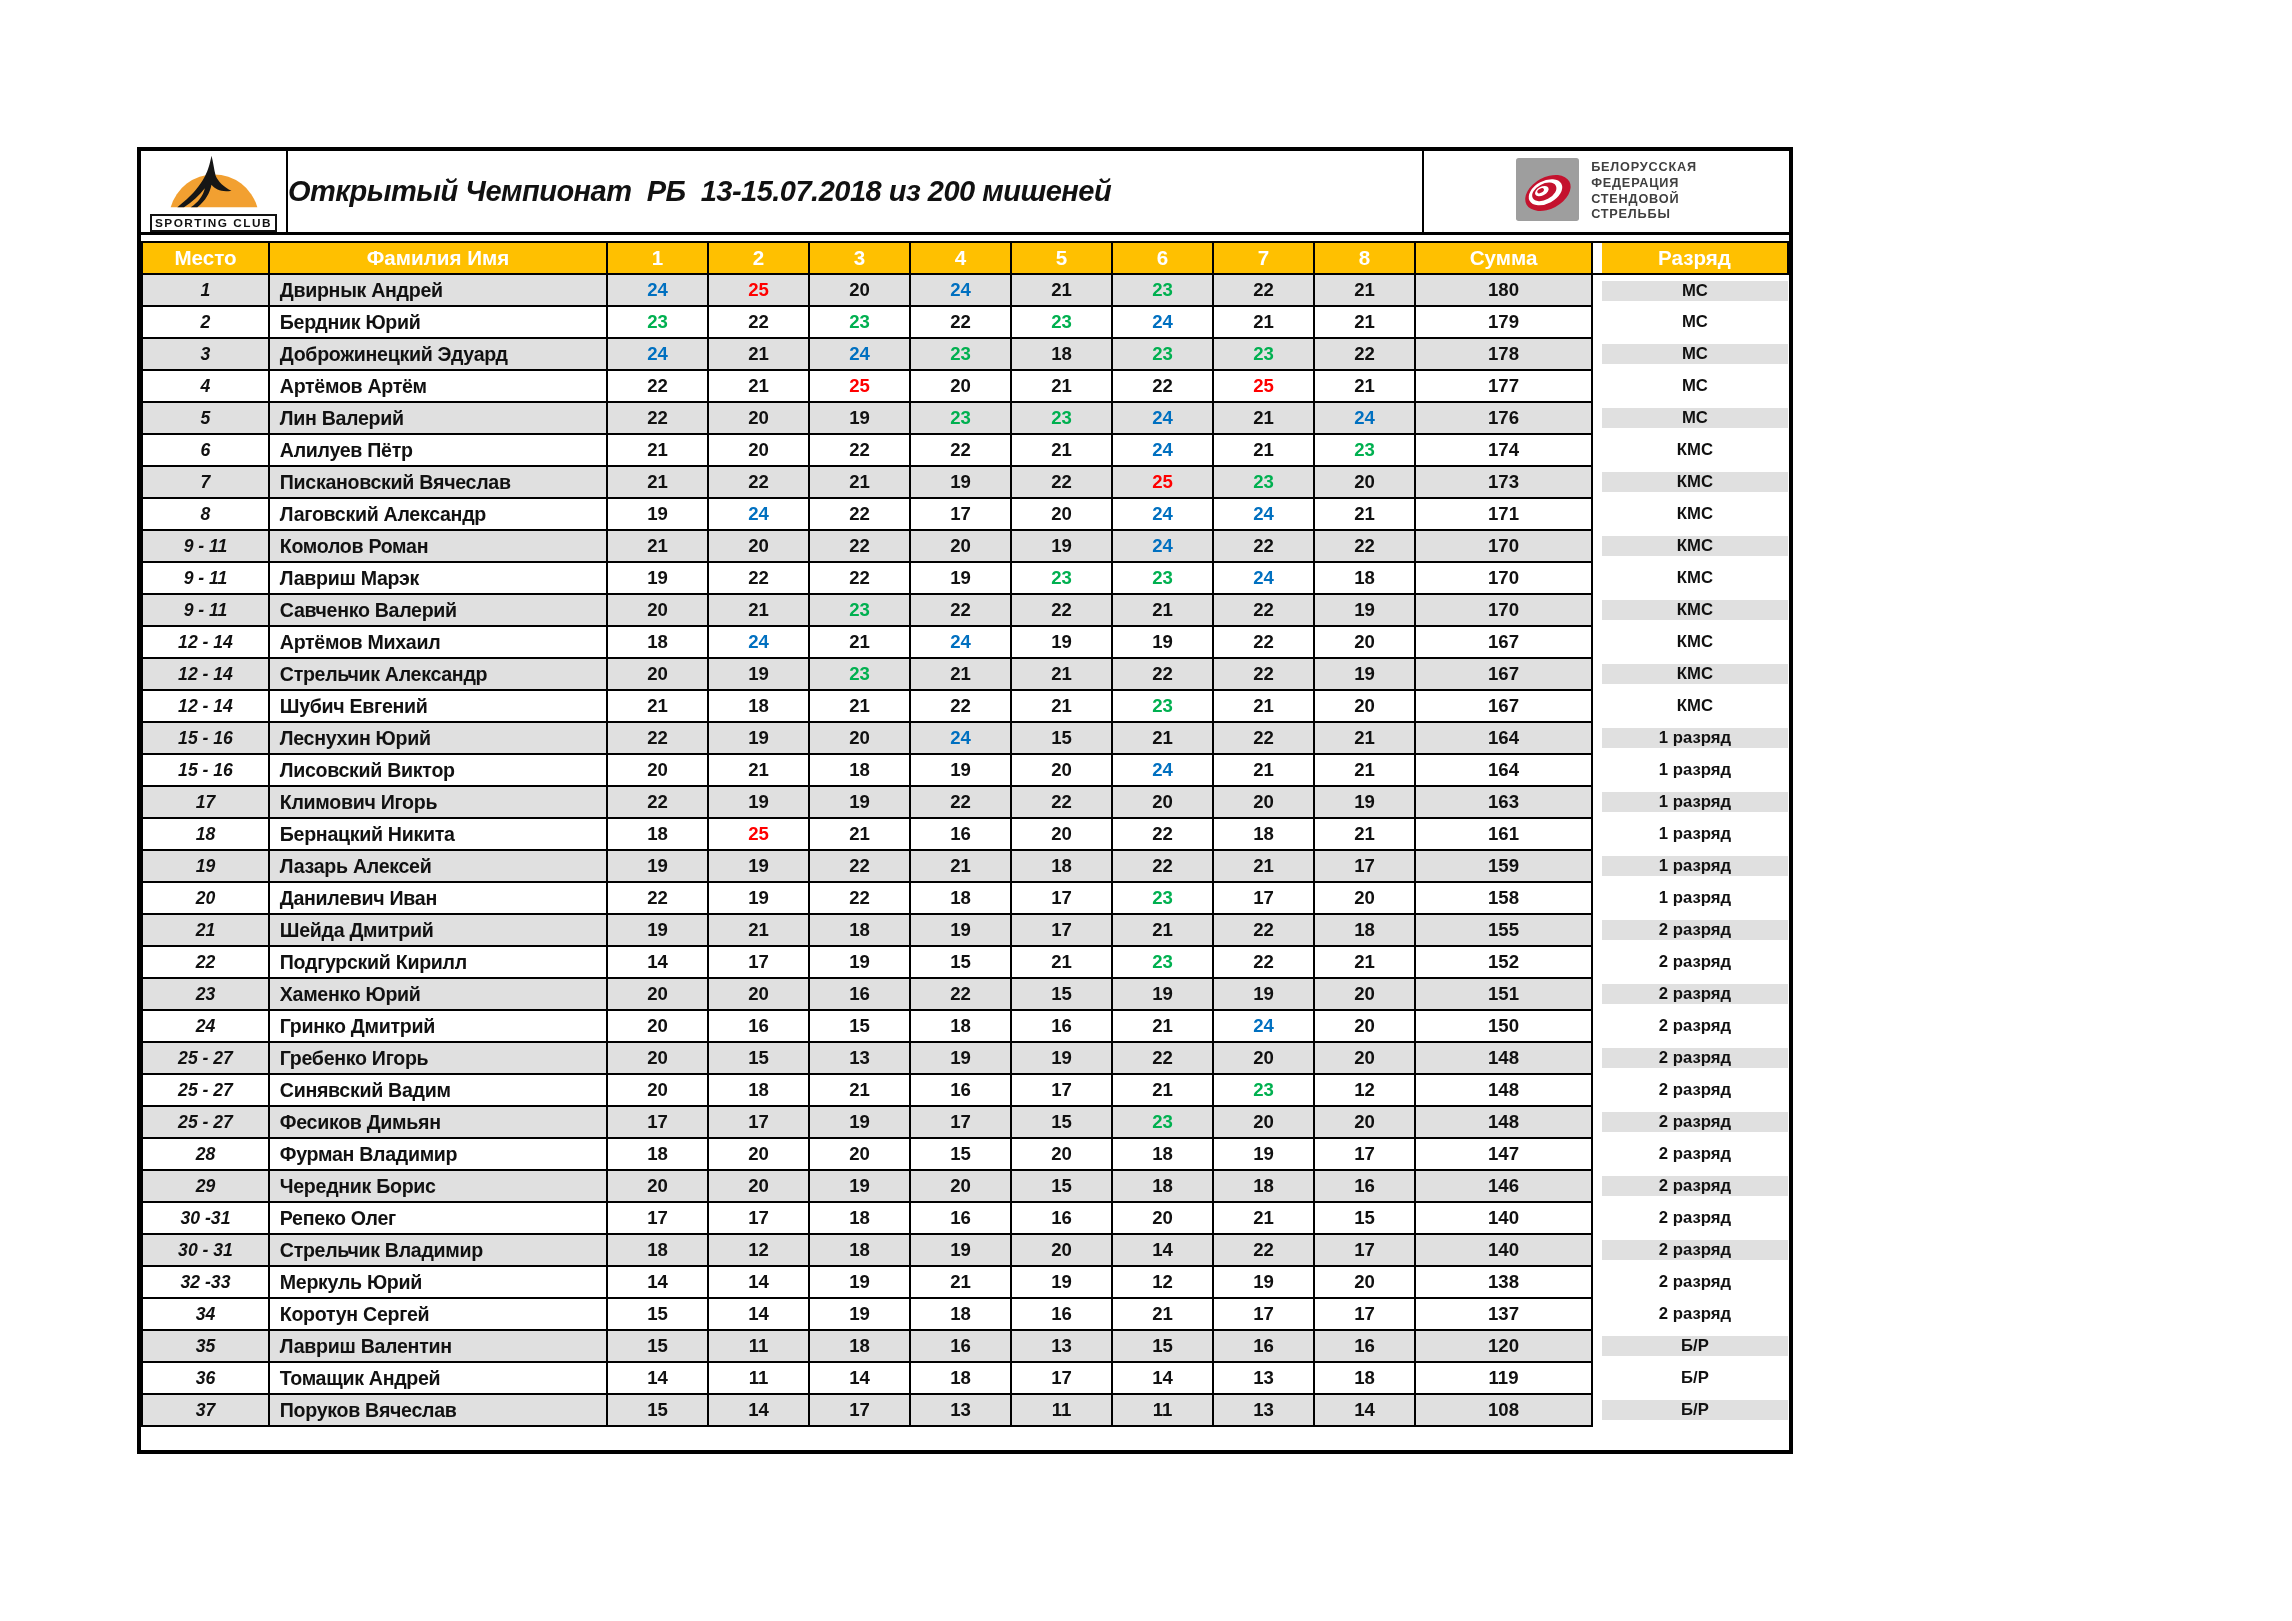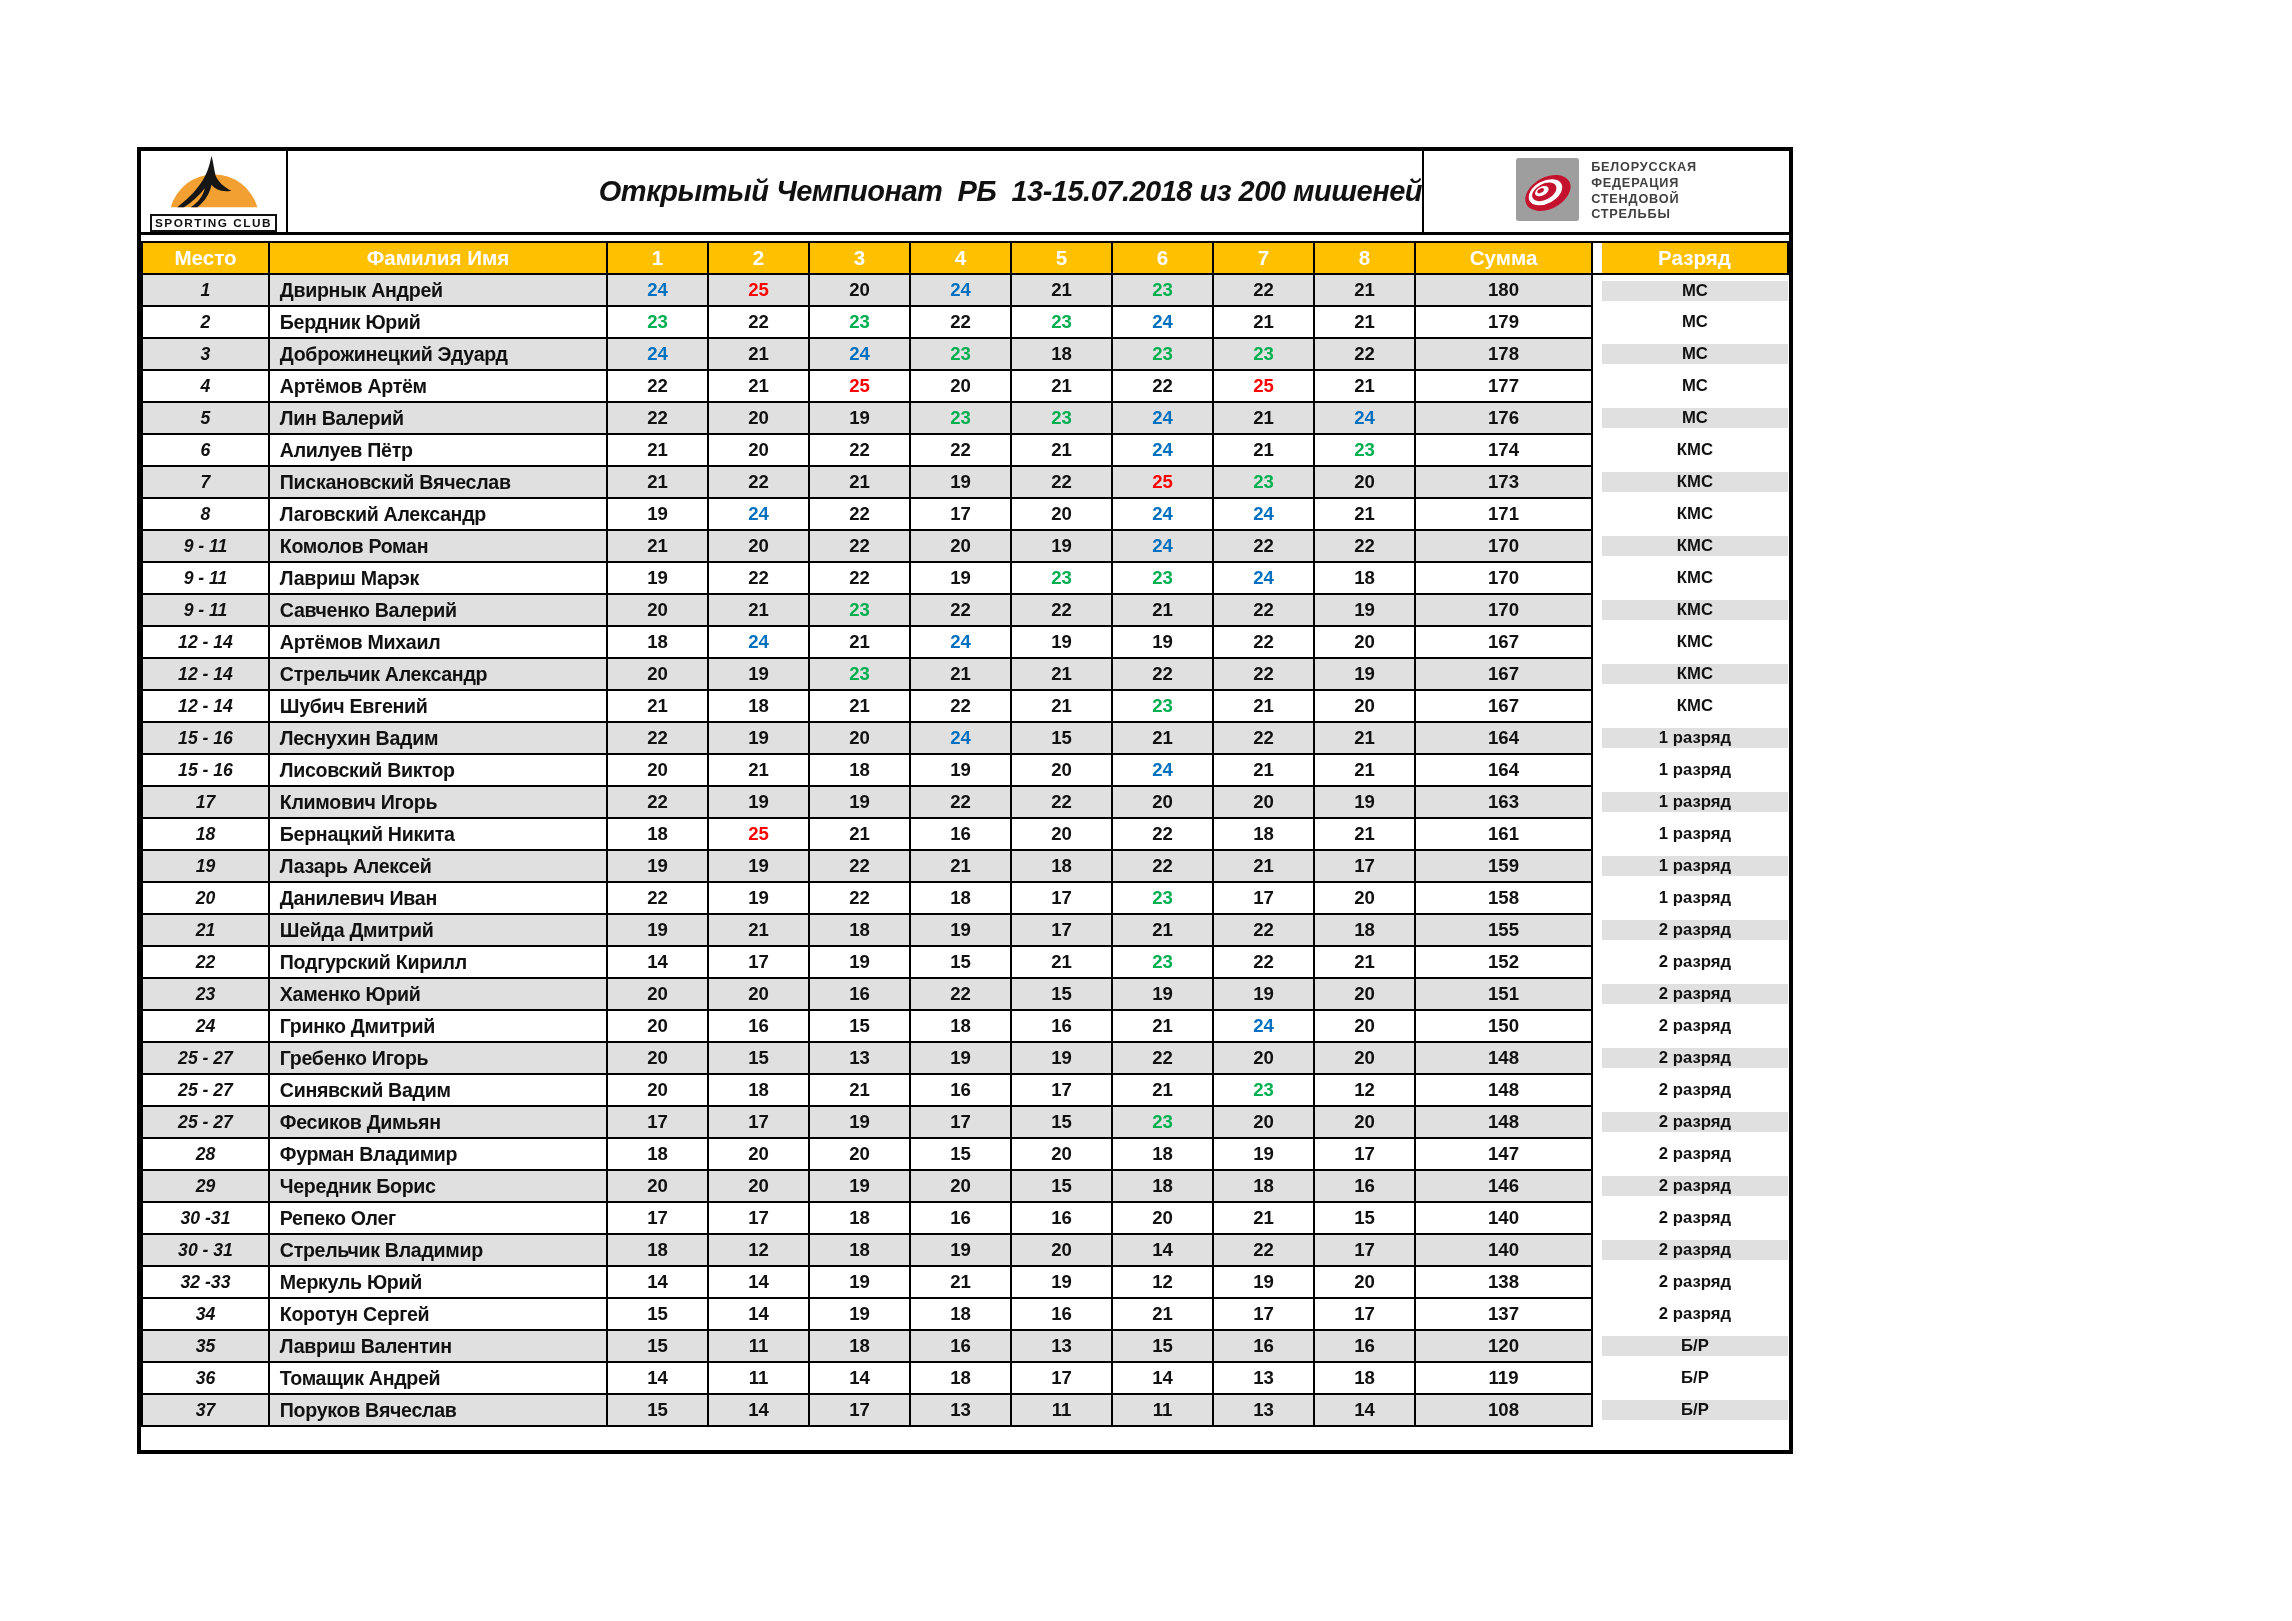--- a/index.html
+++ b/index.html
@@ -12,21 +12,21 @@
     position:absolute;left:137px;top:147px;width:1656px;height:1307px;
     box-sizing:border-box;border:4.9px solid #000;background:#fff;
     display:flex;flex-direction:column;
   }
   
   .banner{height:84px;min-height:84px;display:flex;box-sizing:border-box;border-bottom:3.9px solid #000;background:#fff;}
   .logo-cell{width:147px;box-sizing:border-box;border-right:2.9px solid #000;
     display:flex;flex-direction:column;align-items:center;justify-content:center;padding-top:2px;}
   .club-text{font-size:11.8px;font-weight:bold;letter-spacing:1.5px;color:#111;
     border:2px solid #111;padding:0 2.9px;margin-top:1px;white-space:nowrap;}
-  .title-cell{flex:1;display:flex;align-items:center;justify-content:flex-end;}
+  .title-cell{flex:1;display:flex;align-items:center;justify-content:flex-start;}
   .title{font-size:29px;font-weight:bold;font-style:italic;white-space:pre;letter-spacing:-0.5px;}
   .fed-cell{width:367px;box-sizing:border-box;border-left:2.9px solid #000;
     display:flex;align-items:center;justify-content:center;gap:12px;}
   .fed-text{font-size:12.7px;font-weight:bold;color:#3f3f3f;letter-spacing:0.8px;line-height:1.25;}
   .fed-text span{display:block;}
   
   .results{border-collapse:collapse;table-layout:fixed;width:100%;margin-top:6px;}
   .results th{
     background:var(--header-bg);color:#fff;font-size:20.6px;font-weight:bold;
     border:2.9px solid #000;height:30px;padding:0;overflow:hidden;
@@ -346,21 +346,21 @@
           <td class="score" style="color: rgb(0, 176, 80);">23</td>
           <td class="score">21</td>
           <td class="score">20</td>
           <td class="sum">167</td>
           <td class="rank-cell">
             <div class="rank-band">КМС</div>
           </td>
         </tr>
         <tr class="odd">
           <td class="place">15 - 16</td>
-          <td class="name">Леснухин Вадим</td>
+          <td class="name">Леснухин Юрий</td>
           <td class="score">22</td>
           <td class="score">19</td>
           <td class="score">20</td>
           <td class="score" style="color: rgb(0, 112, 192);">24</td>
           <td class="score">15</td>
           <td class="score">21</td>
           <td class="score">22</td>
           <td class="score">21</td>
           <td class="sum">164</td>
           <td class="rank-cell">

